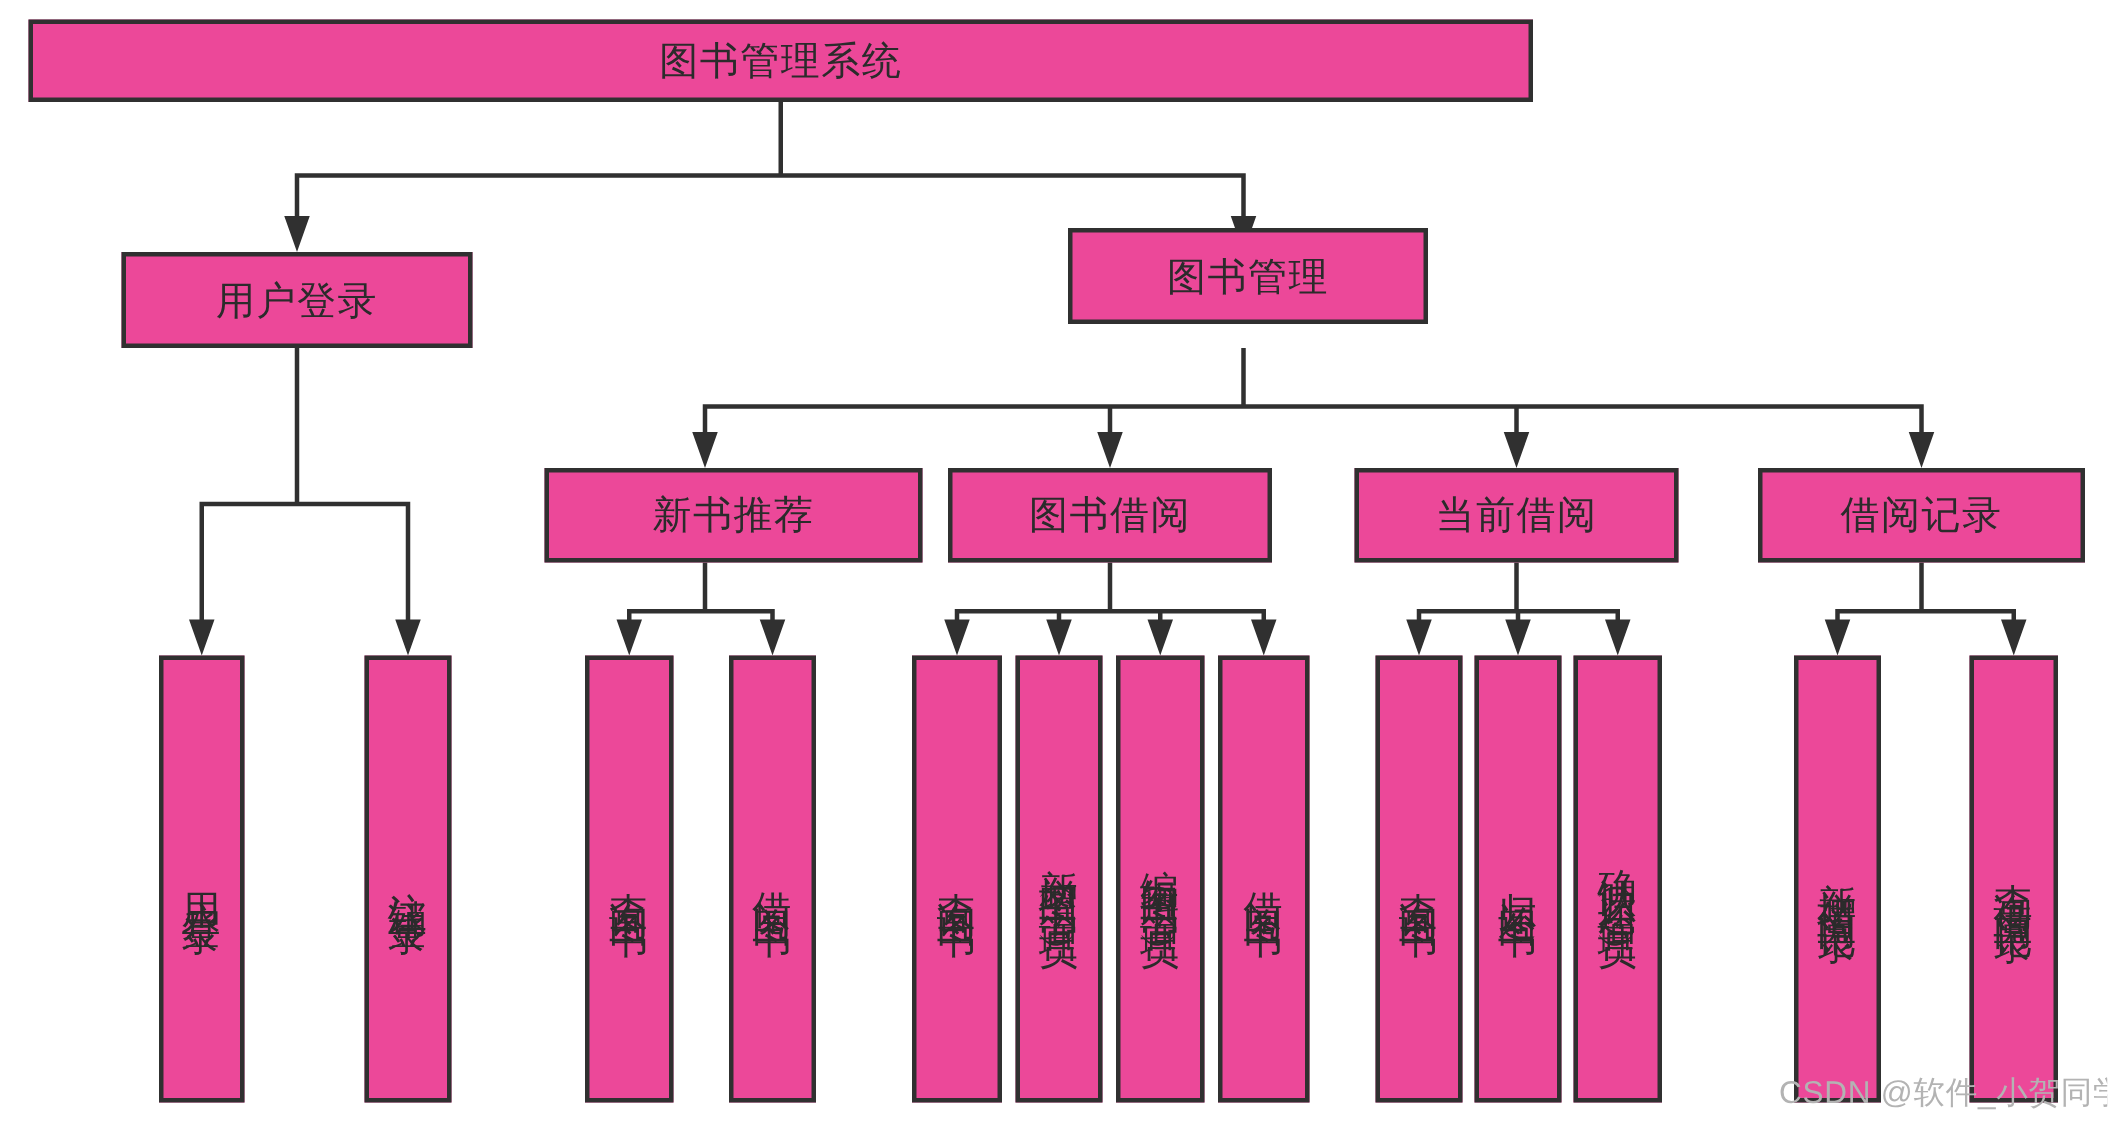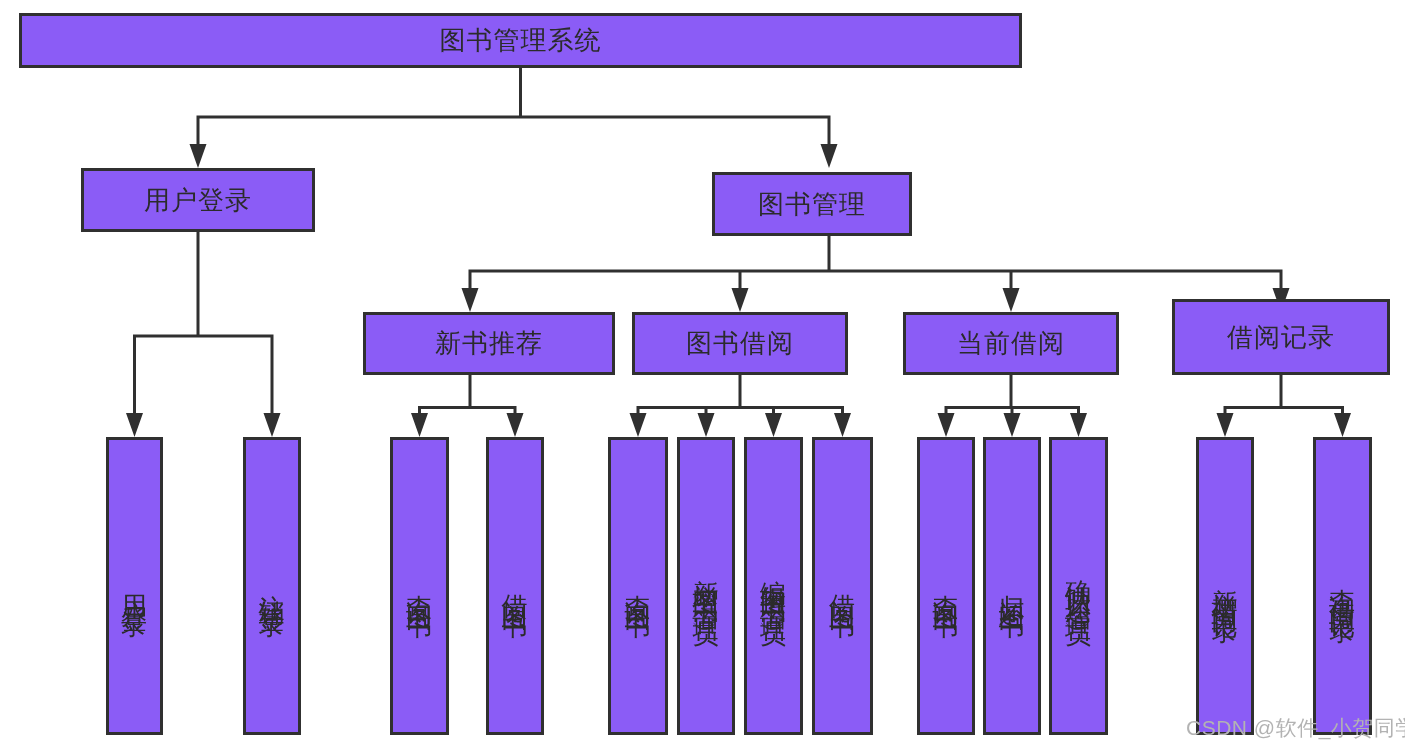--- a/index.html
+++ b/index.html
@@ -4,21 +4,21 @@
 <style>
   html,body{margin:0;padding:0;background:#ffffff;}
   .stage{
     position:relative;width:1405px;height:747px;background:#ffffff;
     font-family:"Liberation Sans",sans-serif;overflow:hidden;
   }
   .connectors{position:absolute;left:0;top:0;width:1405px;height:747px;}
   .ln{fill:none;stroke:#303030;stroke-width:3;}
   .ah{fill:#303030;stroke:none;}
   .node{
-    position:absolute;box-sizing:border-box;border:3px solid #303030;background:#8b5cf6;
+    position:absolute;box-sizing:border-box;border:3px solid #303030;background:#ec4899;
     display:flex;align-items:center;justify-content:center;color:#2b2b2b;
   }
   .node-h span{font-size:26px;letter-spacing:1px;white-space:nowrap;}
   .node-v span{
     writing-mode:vertical-rl;text-orientation:mixed;
     font-size:26px;letter-spacing:6px;line-height:1;white-space:nowrap;
   }
   .watermark{
     position:absolute;left:1186px;top:714px;z-index:5;
     font-size:21px;color:#b3b3b3;letter-spacing:0.5px;white-space:nowrap;
@@ -60,34 +60,34 @@
     </g>
   </svg>
 
   <div class="node node-h" style="left:19px;top:13px;width:1003px;height:55px">
     <span>图书管理系统</span>
   </div>
 
   <div class="node node-h" style="left:81px;top:168px;width:234px;height:64px">
     <span>用户登录</span>
   </div>
-  <div class="node node-h" style="left:712px;top:172px;width:200px;height:64px">
+  <div class="node node-h" style="left:712px;top:152px;width:240px;height:64px">
     <span>图书管理</span>
   </div>
 
   <div class="node node-h" style="left:363px;top:312px;width:252px;height:63px">
     <span>新书推荐</span>
   </div>
   <div class="node node-h" style="left:632px;top:312px;width:216px;height:63px">
     <span>图书借阅</span>
   </div>
   <div class="node node-h" style="left:903px;top:312px;width:216px;height:63px">
     <span>当前借阅</span>
   </div>
-  <div class="node node-h" style="left:1172px;top:299px;width:218px;height:76px">
+  <div class="node node-h" style="left:1172px;top:312px;width:218px;height:63px">
     <span>借阅记录</span>
   </div>
 
   <div class="node node-v" style="left:106px;top:437px;width:57px;height:298px">
     <span>用户登录</span>
   </div>
   <div class="node node-v" style="left:243px;top:437px;width:58px;height:298px">
     <span>注销登录</span>
   </div>
 

